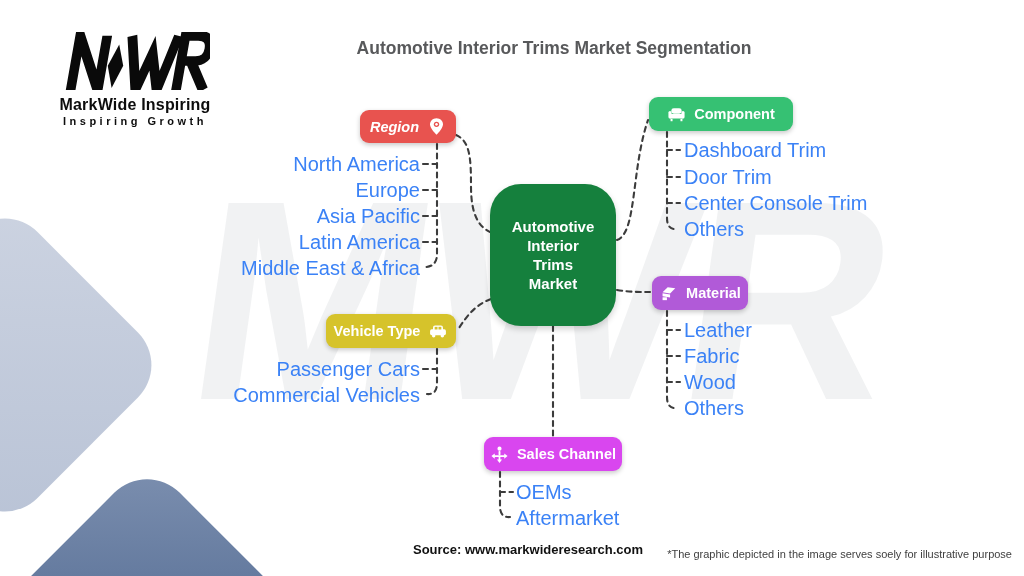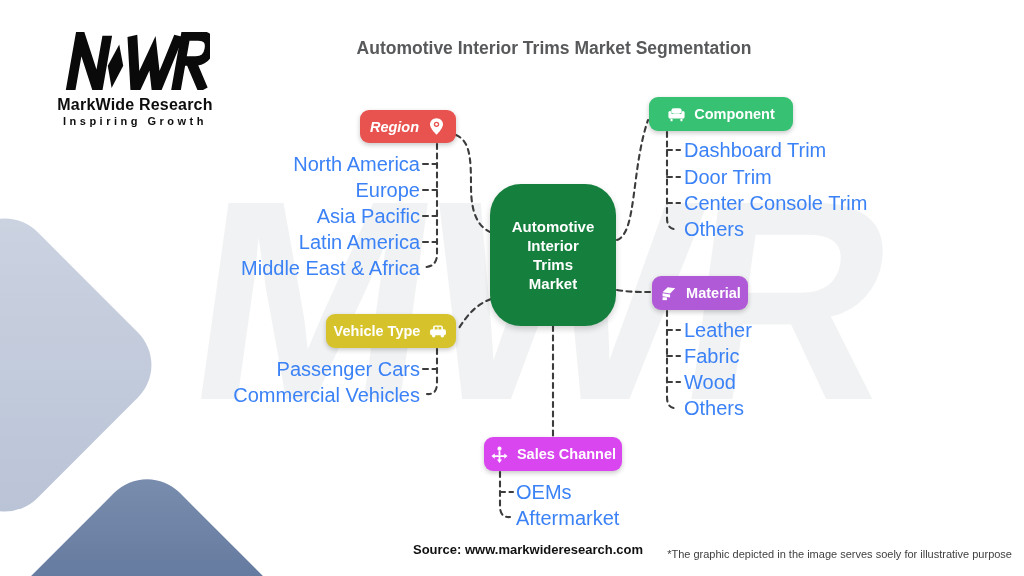--- a/index.html
+++ b/index.html
@@ -73,21 +73,21 @@
 
 <div class="abs logo">
   <svg width="150" height="58" viewBox="0 0 150 60">
     <g transform="translate(11,0) skewX(-10)" stroke="#0a0a0a" stroke-width="10" fill="none" stroke-miterlimit="10">
       <polyline points="8,60 8,4 36,60 36,4"></polyline>
       <polygon points="50,13 58,35 50,58 42,35" fill="#0a0a0a" stroke="none"></polygon>
       <polyline points="62,4 75,60 86,22 97,60 110,4"></polyline>
       <path d="M117,60 L117,4 L131,4 Q144,4 144,17 Q144,30 131,30 L119,30 M127,30 L145,60"></path>
     </g>
   </svg>
-  <div class="logo-name">MarkWide Research</div>
+  <div class="logo-name">MarkWide Inspiring</div>
   <div class="logo-tagline">Inspiring Growth</div>
 </div>
 
 <div class="abs title">Automotive Interior Trims Market Segmentation</div>
 
 <svg class="connectors" width="1024" height="576" viewBox="0 0 1024 576">
   <path d="M456,135 C470,141 471,158 471,186 C471,214 478,227 492,233"></path>
   <path d="M437,144 L437,254 Q437,266 426,267"></path>
   <path d="M423,164 L437,164"></path>
     <path d="M423,190 L437,190"></path>

